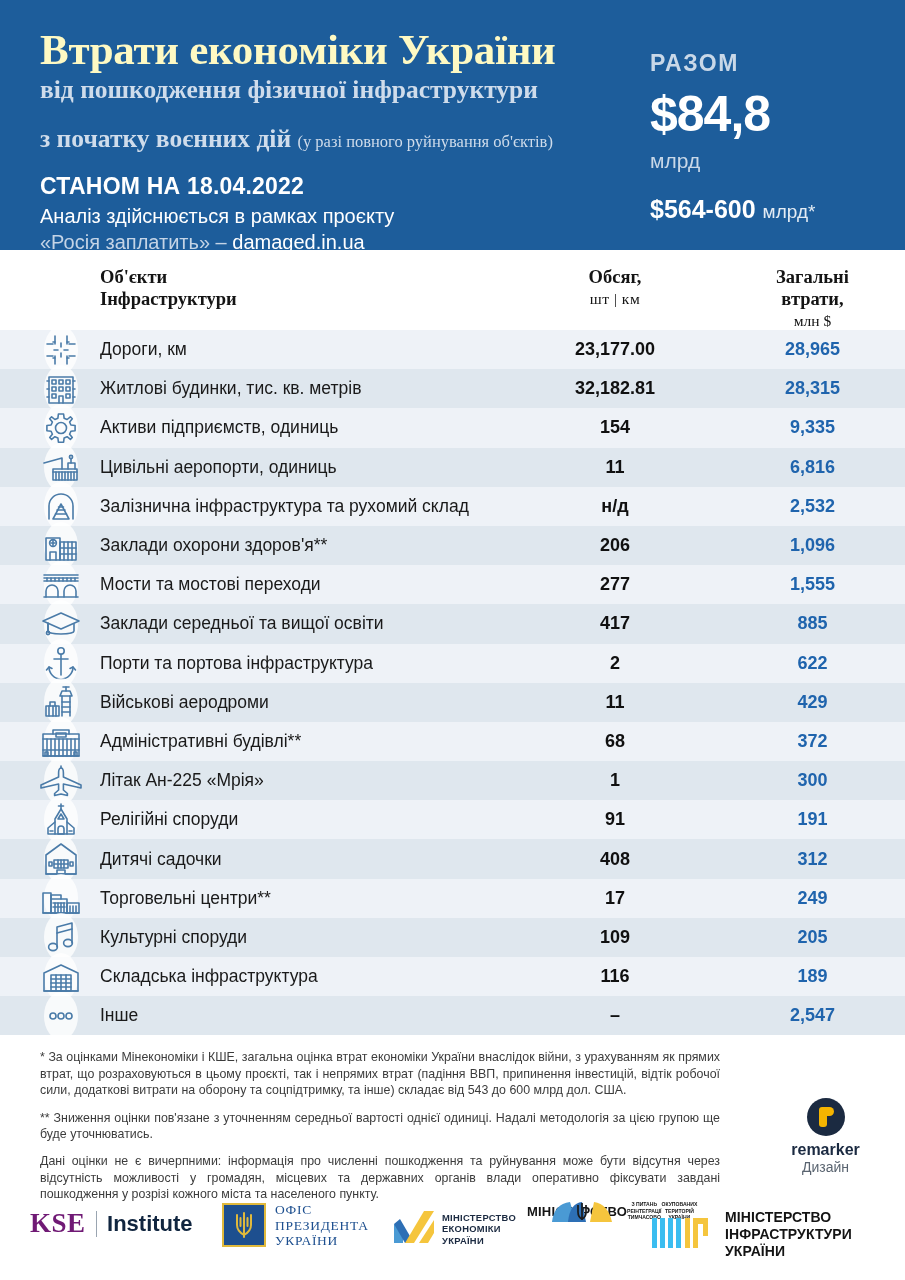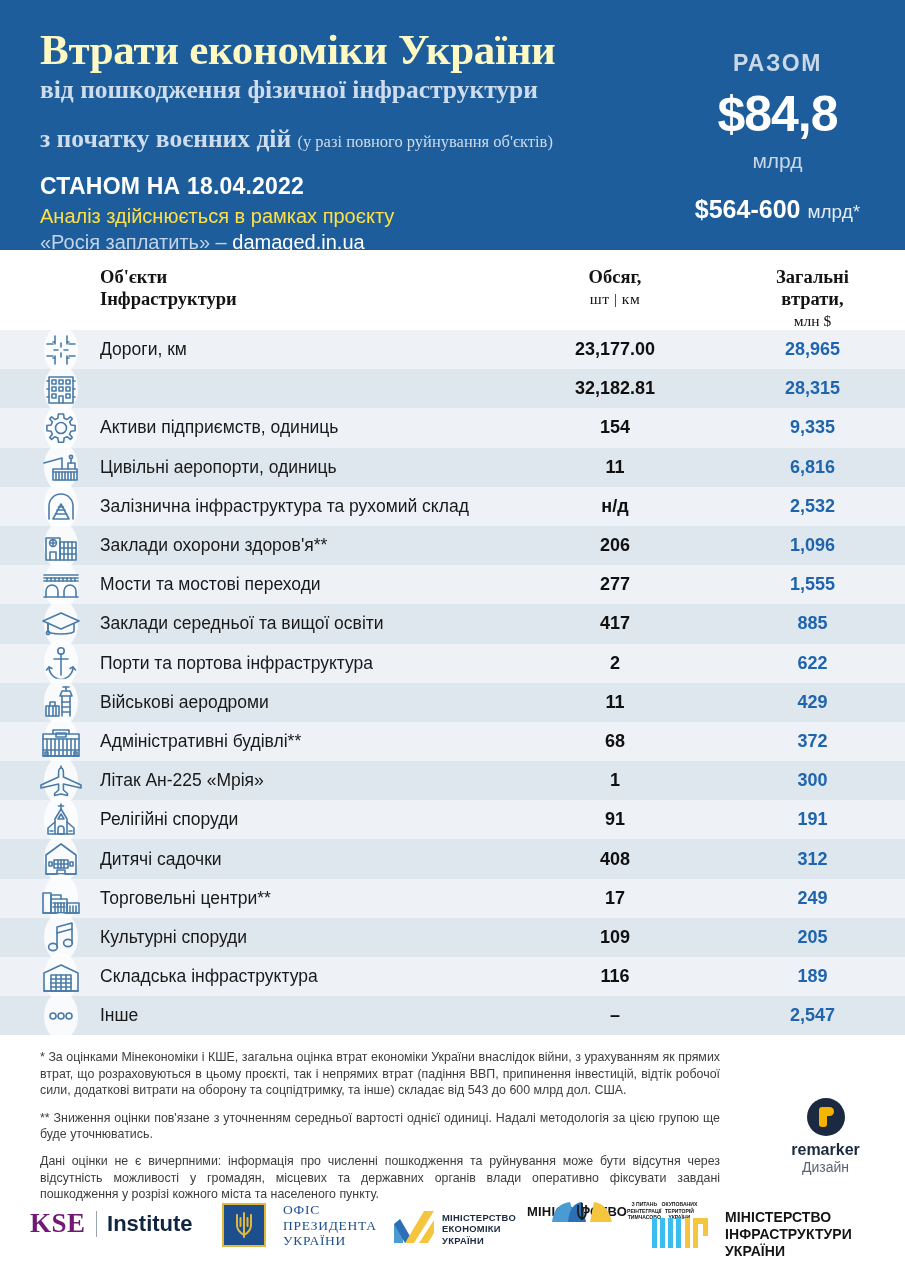--- a/index.html
+++ b/index.html
@@ -70,41 +70,40 @@
     font-weight: bold;
     font-size: 23px;
     line-height: 26px;
     color: #ffffff;
     letter-spacing: 0.2px;
   }
   .analysis-line {
     font-family: "Liberation Sans", sans-serif;
     font-size: 20px;
     line-height: 26px;
-    color: #fde047;
+    color: #ffffff;
     margin-top: 4px;
   }
   .analysis-line2 {
     font-family: "Liberation Sans", sans-serif;
     font-size: 20px;
     line-height: 26px;
     color: #c4d4e6;
   }
   .dmg-url {
     color: #ffffff;
     font-weight: normal;
   }
 
   .banner-right {
     position: absolute;
     left: 650px;
     top: 0;
     width: 255px;
     height: 294px;
-    text-align: center;
   }
   .razom {
     margin-top: 50px;
     font-family: "Liberation Sans", sans-serif;
     font-weight: bold;
     font-size: 23px;
     letter-spacing: 1.6px;
     color: #c9d8e8;
   }
   .bignum {
@@ -329,21 +328,20 @@
     border: 2.5px solid #e0b93c;
     display: flex; align-items: center; justify-content: center;
     margin-right: 9px;
   }
   .pres-txt {
     font-family: "Liberation Serif", serif;
     font-size: 13.5px;
     line-height: 15.5px;
     color: #1d4f8f;
     letter-spacing: 0.7px;
-    margin-left: 8px;
   }
 
   .lg-econ { left: 393px; top: 14px; }
   .econ-txt {
     font-family: "Liberation Sans", sans-serif;
     font-weight: bold;
     font-size: 9.4px;
     line-height: 11.5px;
     color: #1b2a41;
     letter-spacing: 0.3px;
@@ -453,20 +451,21 @@
      <rect x="11" y="18" width="4" height="4"></rect>
                 <rect x="18" y="18" width="4" height="4"></rect>
                 <rect x="25" y="18" width="4" height="4"></rect>
      <rect x="11" y="25" width="4" height="4"></rect>
                 <rect x="25" y="25" width="4" height="4"></rect>
      <path d="M18 34 v-7 h4 v7"></path>
                 <path d="M6 12 h2 M6 20 h2 M6 28 h2 M32 12 h2 M32 20 h2 M32 28 h2"></path>
               </g>
             </svg>
           </div>
+          <div class="row-label">Житлові будинки, тис. кв. метрів</div>
           <div class="row-qty">32,182.81</div>
           <div class="row-loss">28,315</div>
         </div>
         <div class="row odd">
           <div class="row-icon">
             <div class="disc"></div>
             <svg width="40" height="40" viewBox="0 0 40 40">
               <g stroke="#4a7ba8" stroke-width="1.6" fill="none" stroke-linecap="round" stroke-linejoin="round">
      <circle cx="20" cy="20" r="5.5"></circle>
      <path d="M20 6 l2.6 0 .5 4.2 3 1.3 3.3-2.7 1.9 1.9-2.7 3.3 1.3 3 4.2 .5 0 2.6 0 2.6 -4.2 .5 -1.3 3 2.7 3.3 -1.9 1.9 -3.3-2.7 -3 1.3 -.5 4.2 -2.6 0 -2.6 0 -.5-4.2 -3-1.3 -3.3 2.7 -1.9-1.9 2.7-3.3 -1.3-3 -4.2-.5 0-2.6 0-2.6 4.2-.5 1.3-3 -2.7-3.3 1.9-1.9 3.3 2.7 3-1.3 .5-4.2 z"></path>

